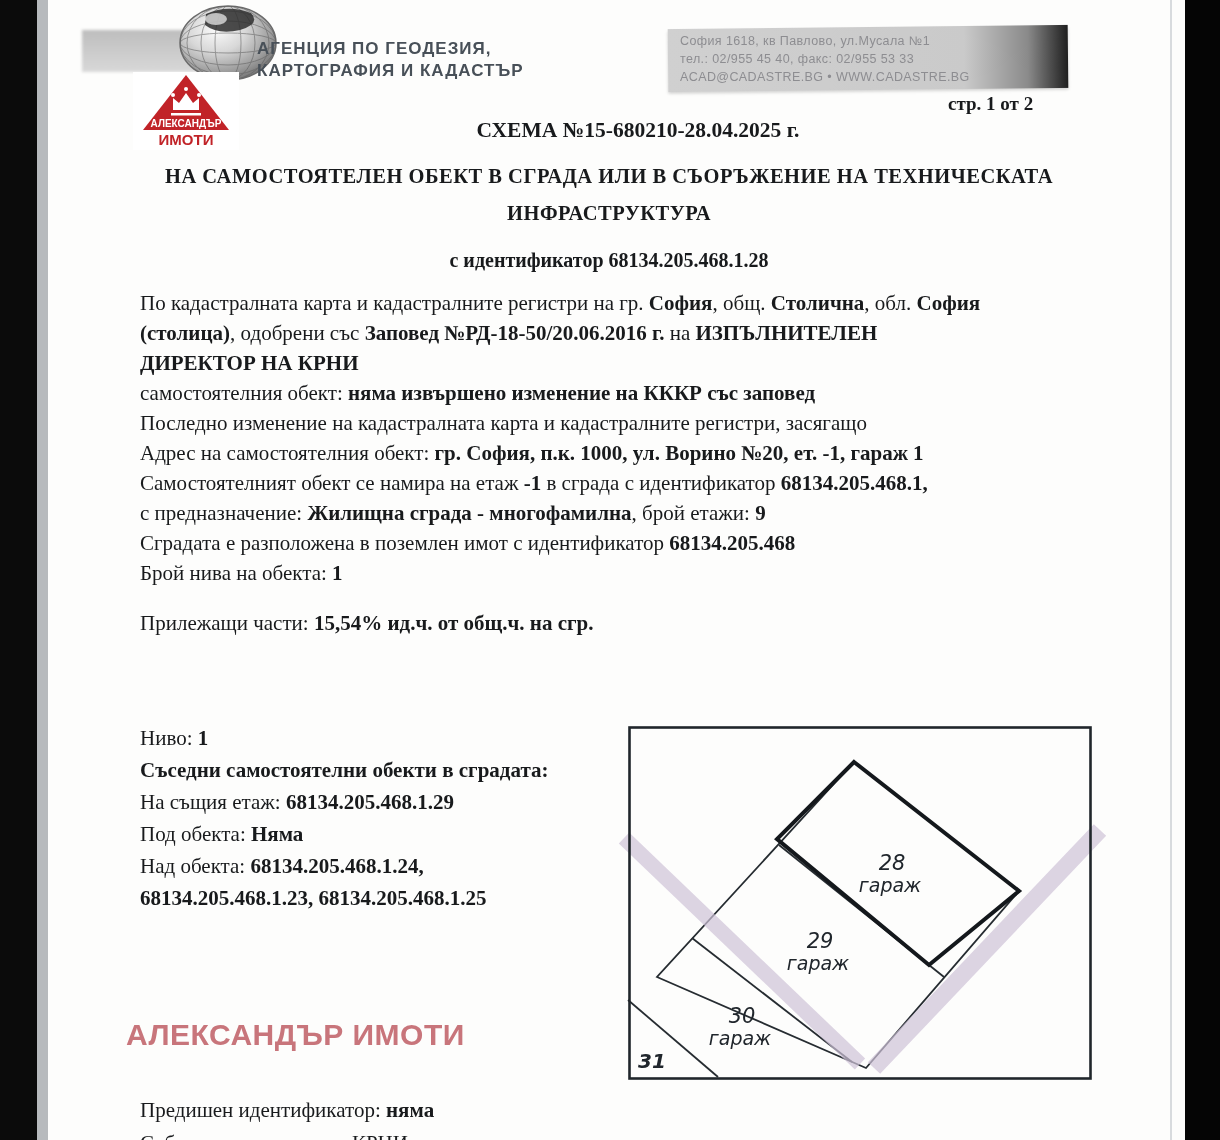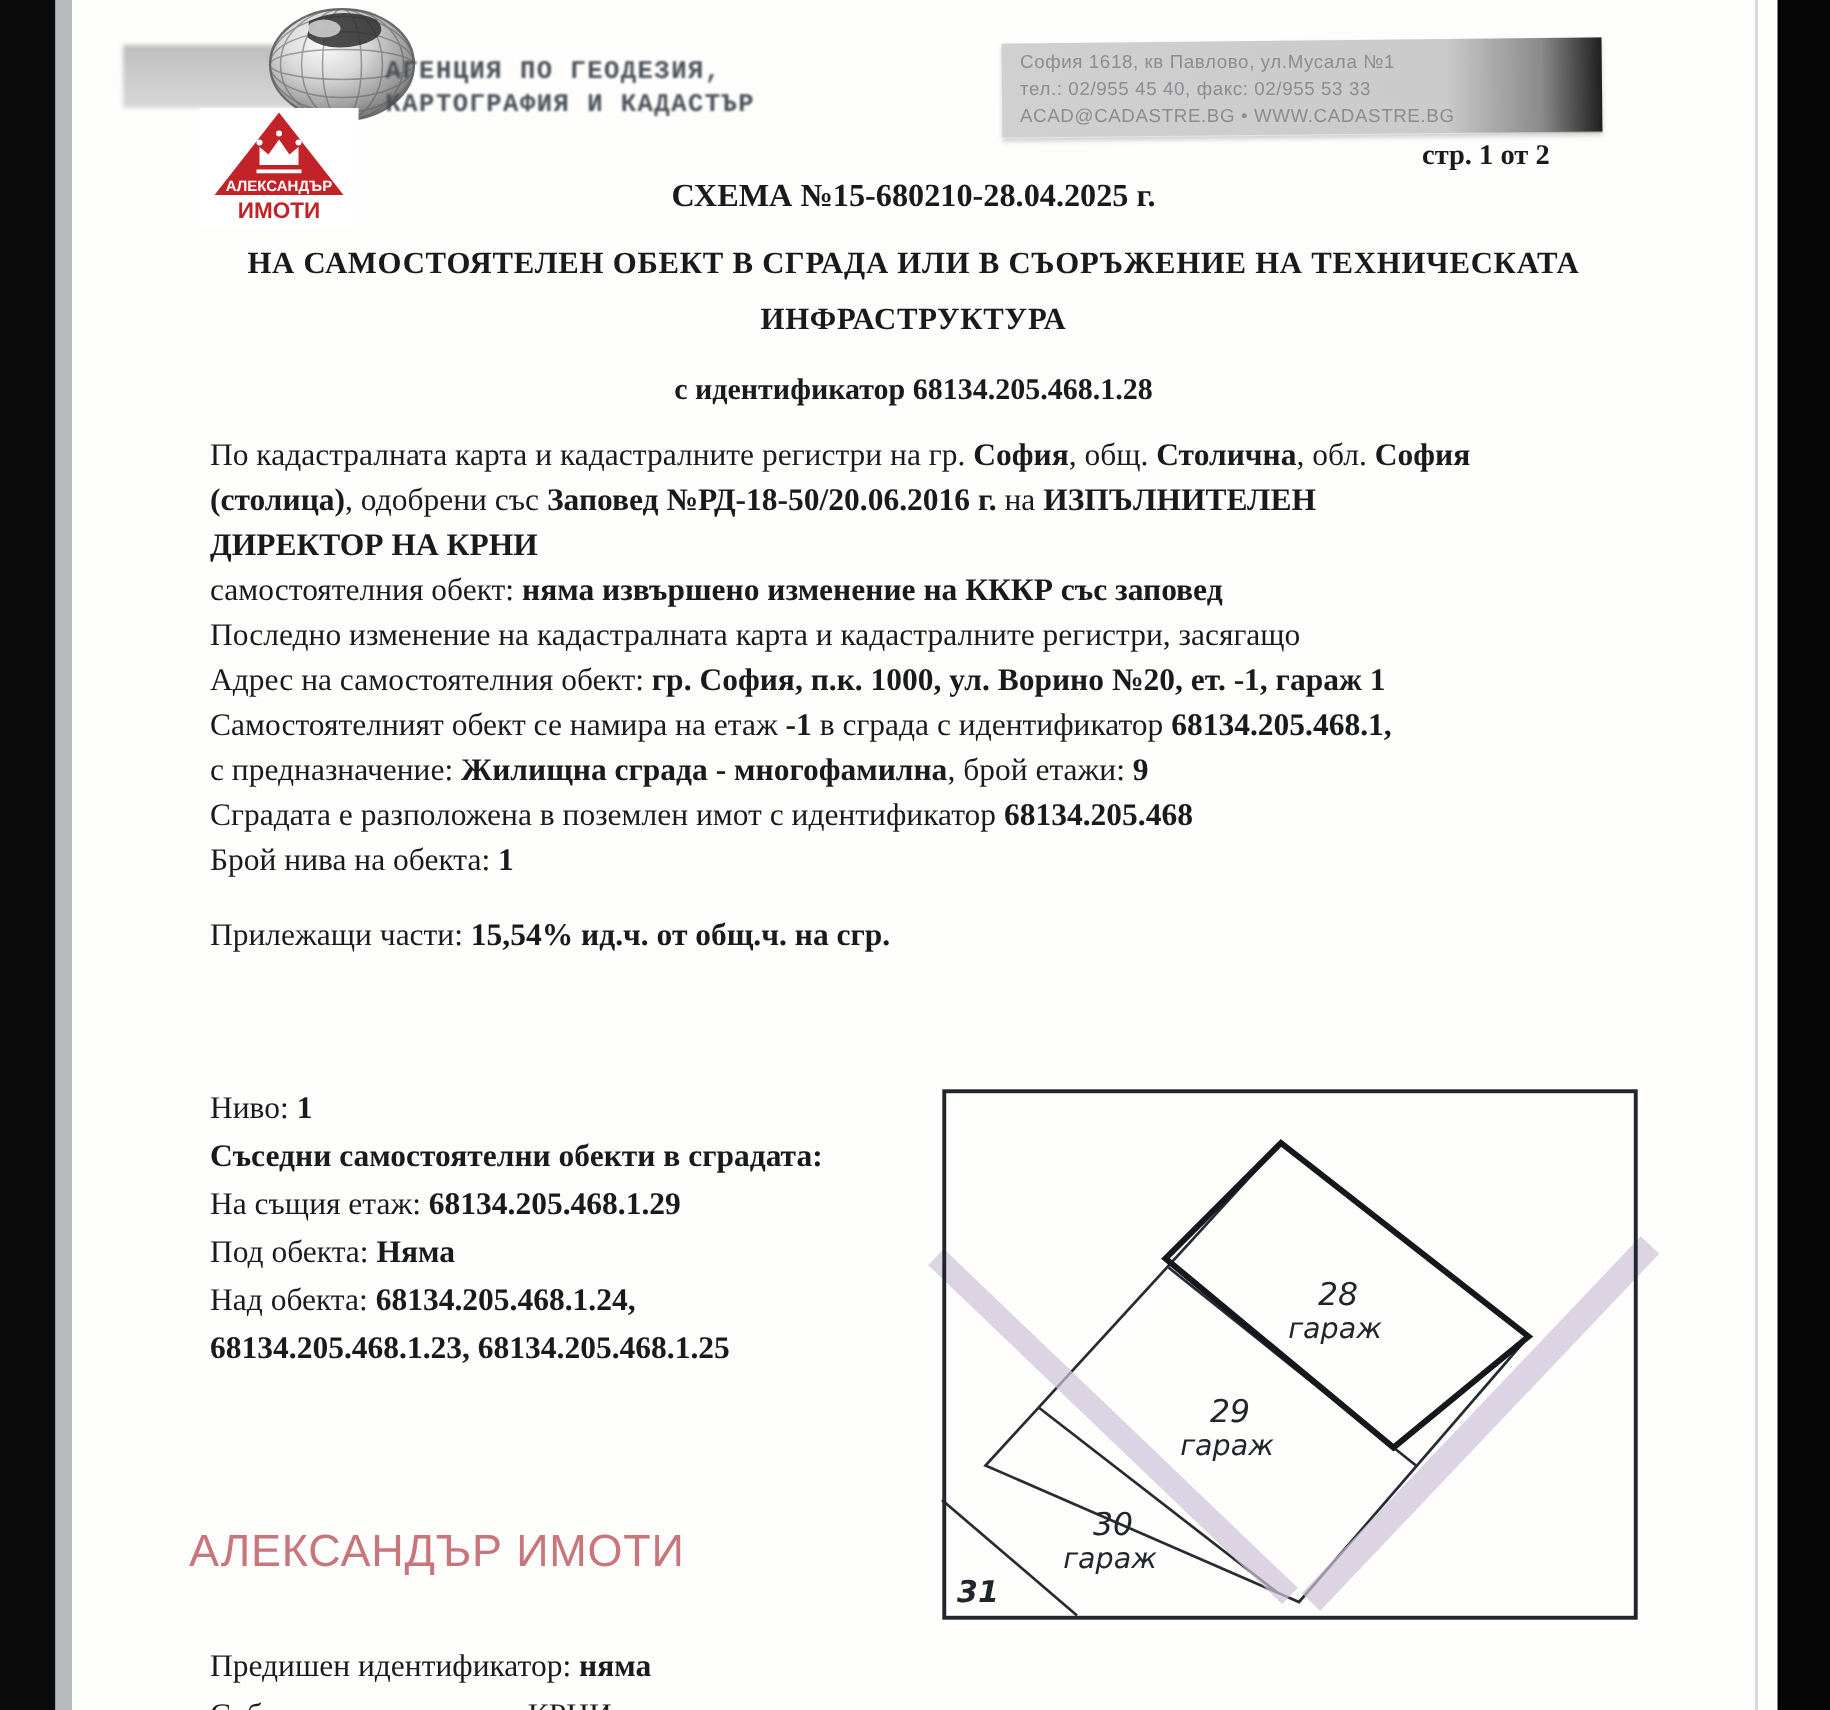--- a/index.html
+++ b/index.html
@@ -8,55 +8,55 @@
   
   .bar-left{position:absolute;left:0;top:0;width:37px;height:1140px;background:#0b0b0b;}
   .bar-left-gray{position:absolute;left:37px;top:0;width:11px;height:1140px;background:#b7babd;}
   .page-edge-line{position:absolute;left:1170px;top:0;width:2px;height:1140px;background:#d8dbde;}
   .bar-right{position:absolute;left:1185px;top:0;width:35px;height:1140px;background:#050505;}
 
   
   .graybar{position:absolute;left:82px;top:30px;width:118px;height:42px;
            background:linear-gradient(180deg,#bdbdbd,#d8d8d8);filter:blur(1.5px);}
   .globe{position:absolute;left:178px;top:4px;width:100px;height:78px;}
-  .agency-name{position:absolute;left:257px;top:38px;font-family:Liberation Mono, monospace;
+  .agency-name{position:absolute;left:257px;top:38px;font-family:Liberation Sans, sans-serif;
                font-weight:700;font-size:17px;line-height:22px;color:#485058;
                letter-spacing:1px;filter:blur(.7px);}
   .contact-bar{position:absolute;left:668px;top:27px;width:400px;height:63px;
                background:linear-gradient(90deg,#d0d0d0 0%,#cacaca 74%,#8a8a8a 90%,#1f1f1f 100%);
                transform:rotate(-.6deg);box-shadow:0 2px 3px rgba(0,0,0,.18);filter:blur(.4px);}
   .contact-text{position:absolute;left:680px;top:32px;font-family:"Liberation Sans",sans-serif;
                 font-size:12.5px;line-height:18px;color:#8d8d91;letter-spacing:.4px;filter:blur(.45px);}
   .page-num{position:absolute;left:948px;top:93px;font-weight:700;font-size:19px;}
 
   
   .realtor{position:absolute;left:133px;top:72px;width:106px;height:78px;background:#ffffff;}
 
   
   .cline{position:absolute;left:48px;width:1122px;text-align:center;font-weight:700;}
-  .t-scheme{top:118px;font-size:21.5px;}
+  .t-scheme{top:118px;font-size:21.5px;margin-left:29px;}
   .t-head1{top:165px;font-size:20.5px;letter-spacing:.5px;}
   .t-head2{top:202px;font-size:20.5px;letter-spacing:.5px;}
   .t-ident{top:249px;font-size:20px;}
 
   
   .bodyblock{position:absolute;left:140px;top:288px;width:980px;font-size:21px;line-height:30px;}
   .sideblock{position:absolute;left:140px;top:722px;width:500px;font-size:21px;line-height:32px;}
   .footblock{position:absolute;left:140px;top:1094px;width:700px;font-size:21px;line-height:33px;}
   .tline{white-space:nowrap;}
   .tline .b{font-weight:700;}
   .gap-top{margin-top:20px;}
 
   
   .diagram{position:absolute;left:628px;top:726px;width:460px;height:354px;}
   .diagram svg{overflow:visible;}
   .dg-label{font-family:"DejaVu Sans",sans-serif;font-style:italic;fill:#20262c;}
 
   .watermark{position:absolute;left:126px;top:1018px;font-family:"Liberation Sans",sans-serif;
-             font-weight:400;font-size:30px;letter-spacing:.5px;color:#c8757b;}
+             font-weight:700;font-size:30px;letter-spacing:.5px;color:#c8757b;}
 </style>
 </head>
 <body>
 
 <div class="stage">
 
   <div class="bar-left"></div>
   <div class="bar-left-gray"></div>
   <div class="page-edge-line"></div>
   <div class="bar-right"></div>

